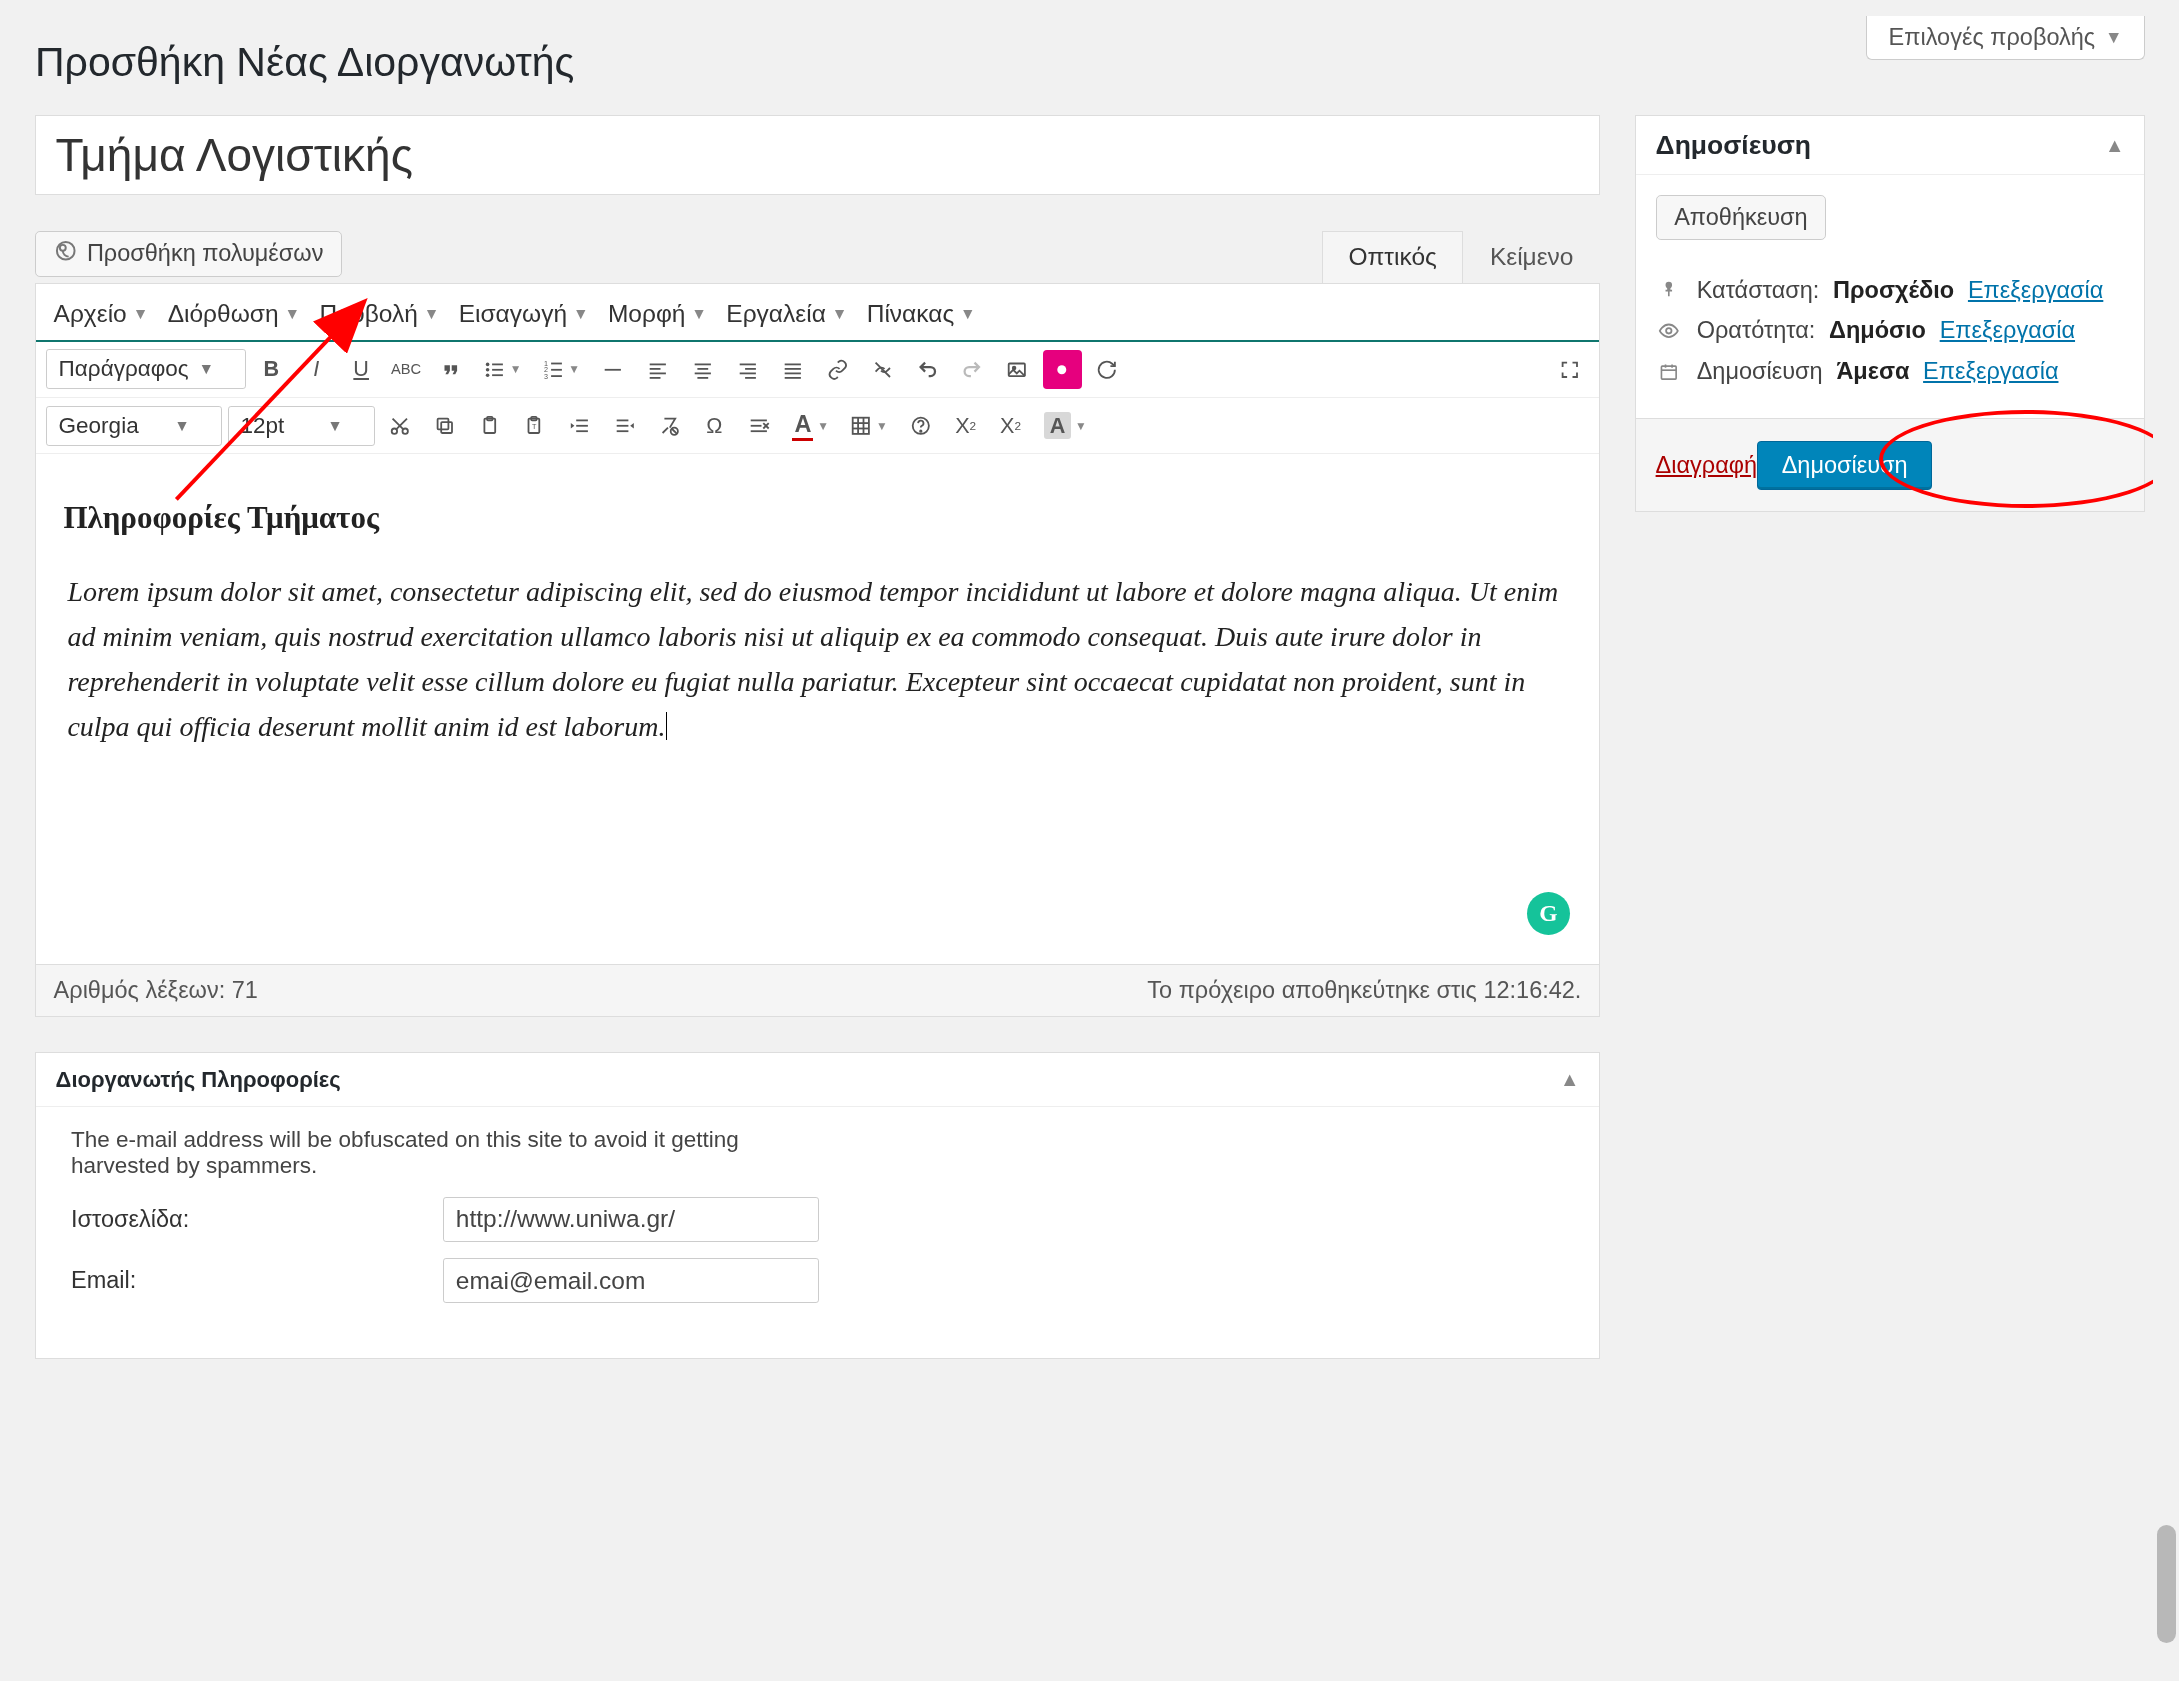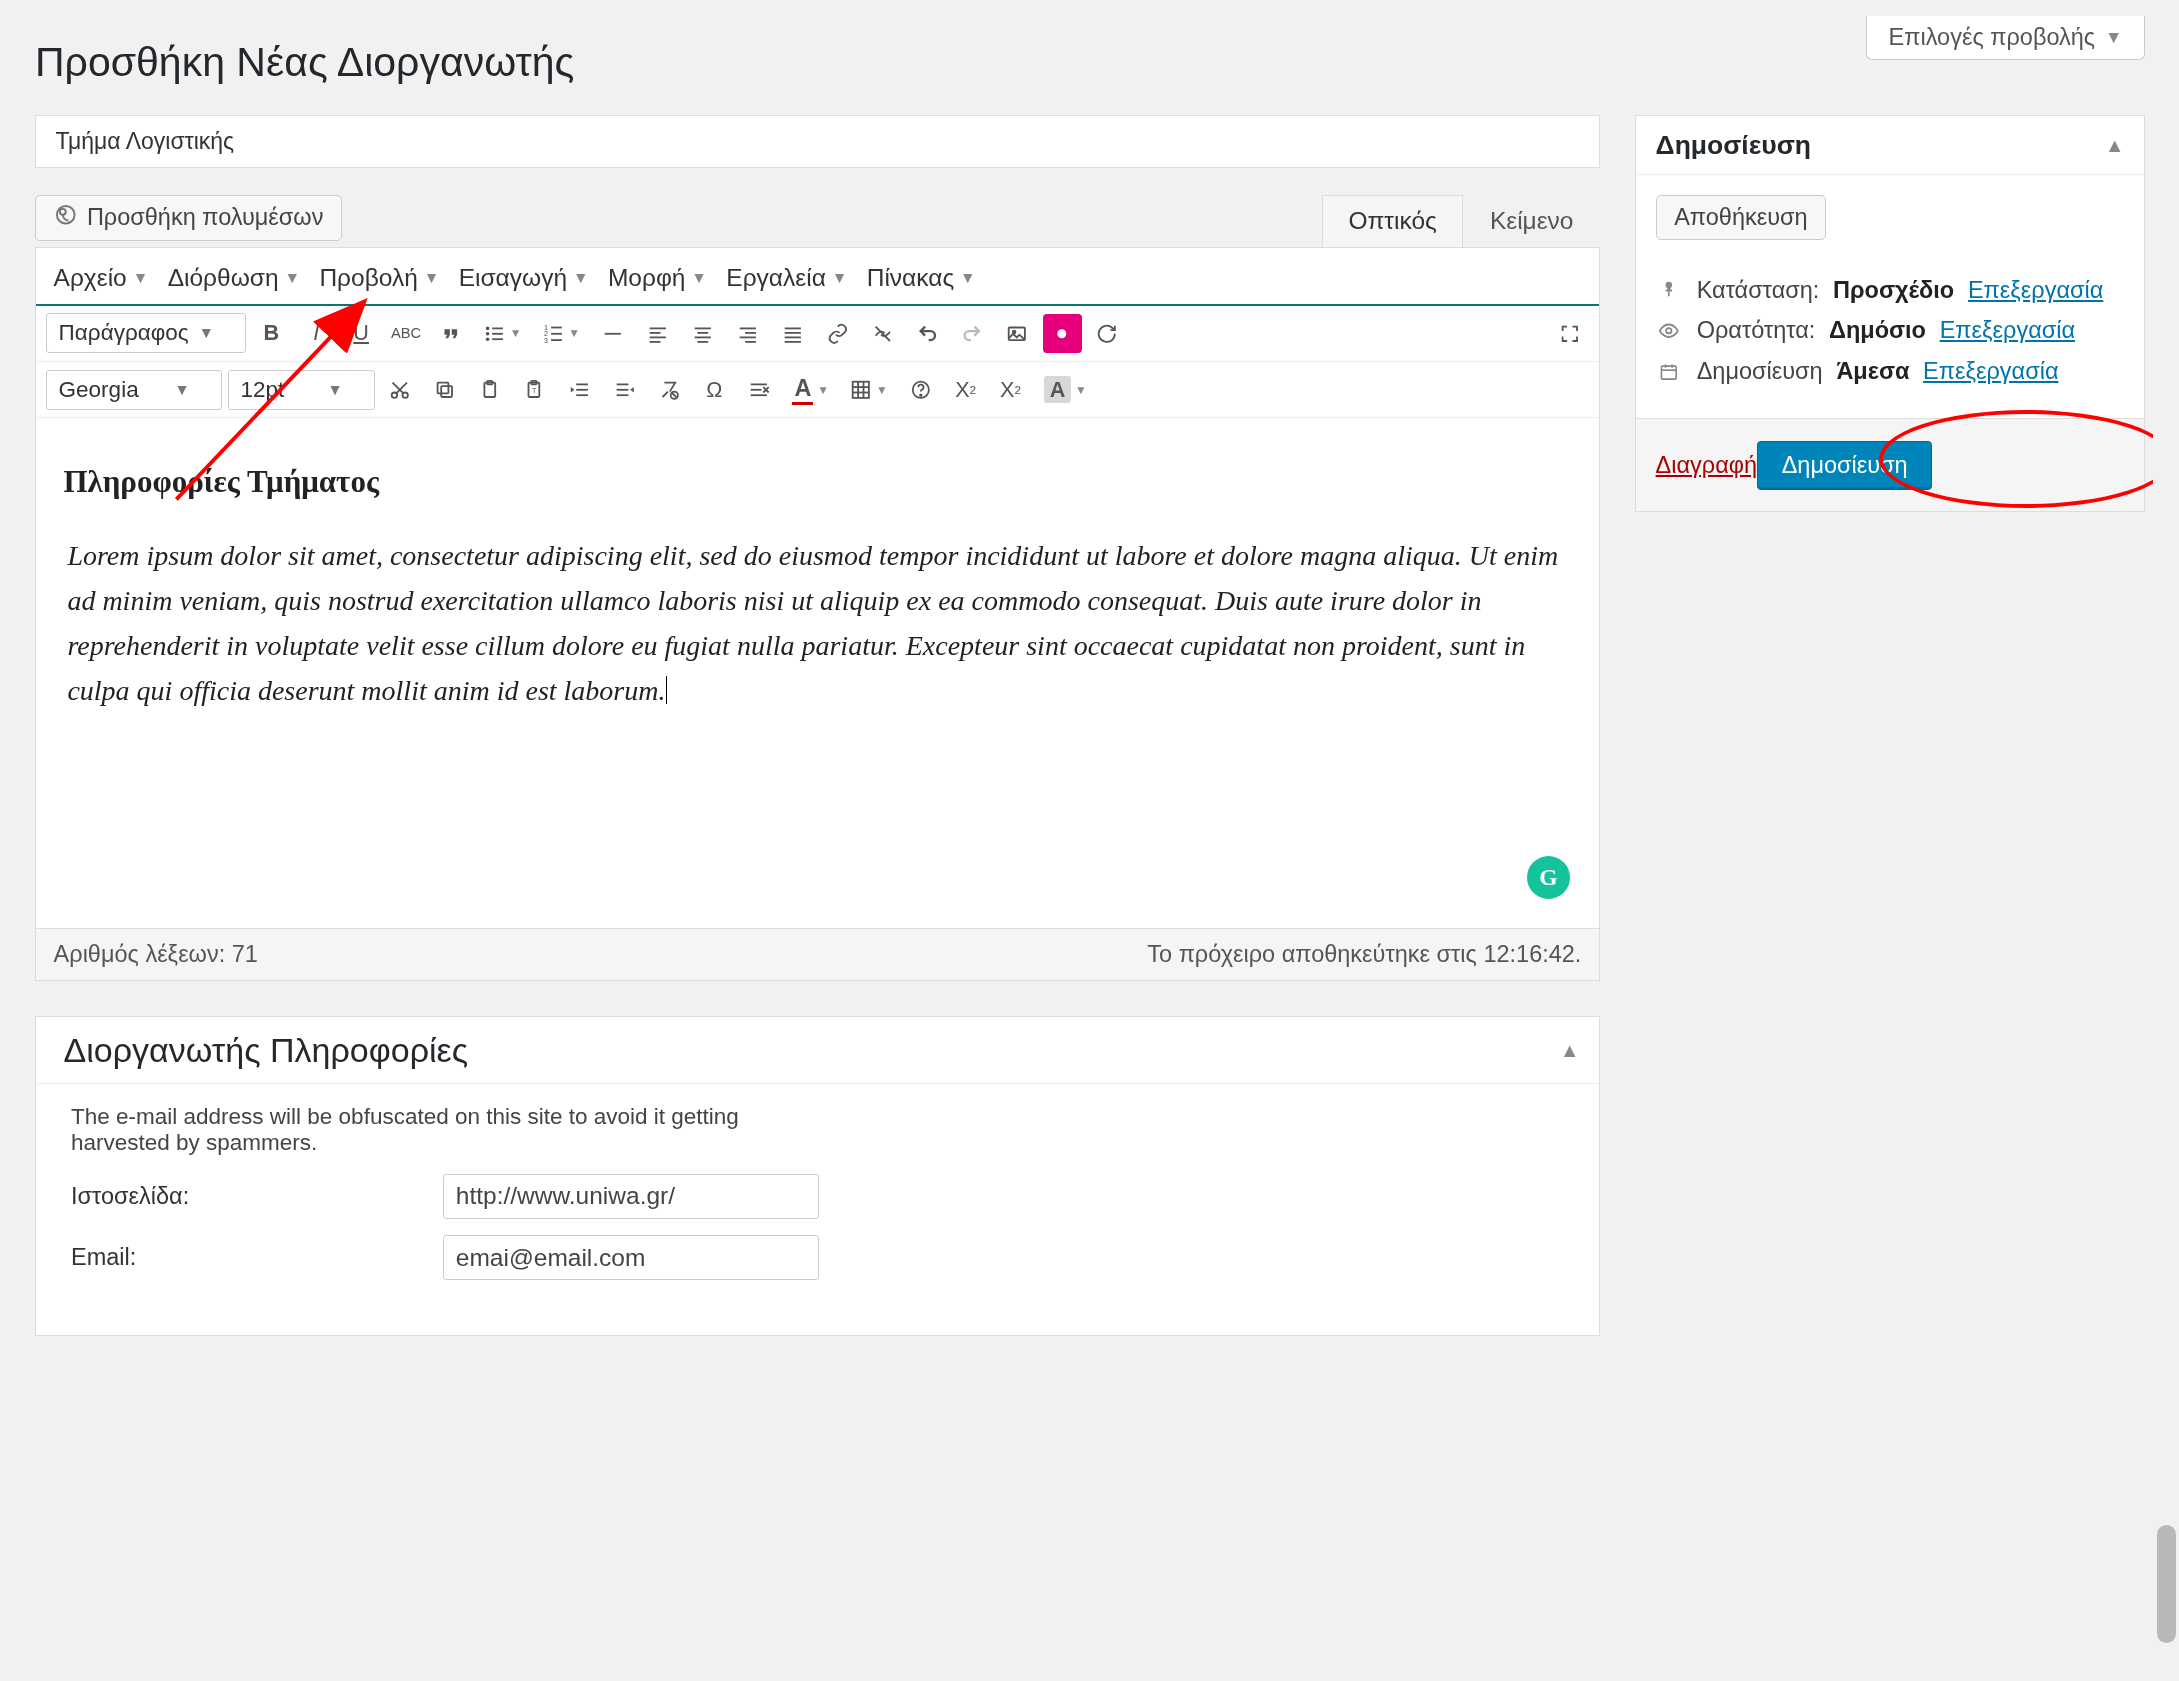--- a/index.html
+++ b/index.html
@@ -40,24 +40,24 @@
   }
 
   .columns { display: flex; gap: 35px; align-items: flex-start; }
   .col-main { flex: 1; }
   .col-side { width: 510px; }
 
   
   .title-input {
     width: 100%;
     padding: 11.8px 19.6px;
-    font-size: 23px;
+    font-size: 46px;
     border: 1px solid #ddd;
     background: #fff;
-    margin-bottom: 20px;
+    margin-bottom: 29px;
     color: #333;
   }
 
   
   .media-row { display: flex; align-items: center; justify-content: space-between; }
   .btn {
     display: inline-flex;
     align-items: center;
     gap: 9.8px;
     background: #f7f7f7;
@@ -222,23 +222,22 @@
   }
   .metabox-header {
     padding: 13.7px 19.6px;
     border-bottom: 1px solid #eee;
     display: flex;
     justify-content: space-between;
     align-items: center;
     cursor: pointer;
   }
   .metabox-header h2 {
-    font-size: 34px;
-    font-weight: 400;
-    margin-left: 8px;
+    font-size: 22px;
+    font-weight: 700;
   }
   .metabox-header .caret { color: #888; font-size: 19.6px; }
   .metabox-body { padding: 19.6px 35px 39px 35px; font-size: 23.5px; color: #444; }
   .metabox-note { font-size: 22.5px; color: #444; margin-bottom: 17.6px; max-width: 725px; }
   .form-row { display: flex; align-items: center; margin: 15.7px 0; }
   .form-row label { width: 372px; color: #333; }
   .form-row input {
     width: 376px;
     padding: 7.8px 11.8px;
     font-size: 24.5px;

